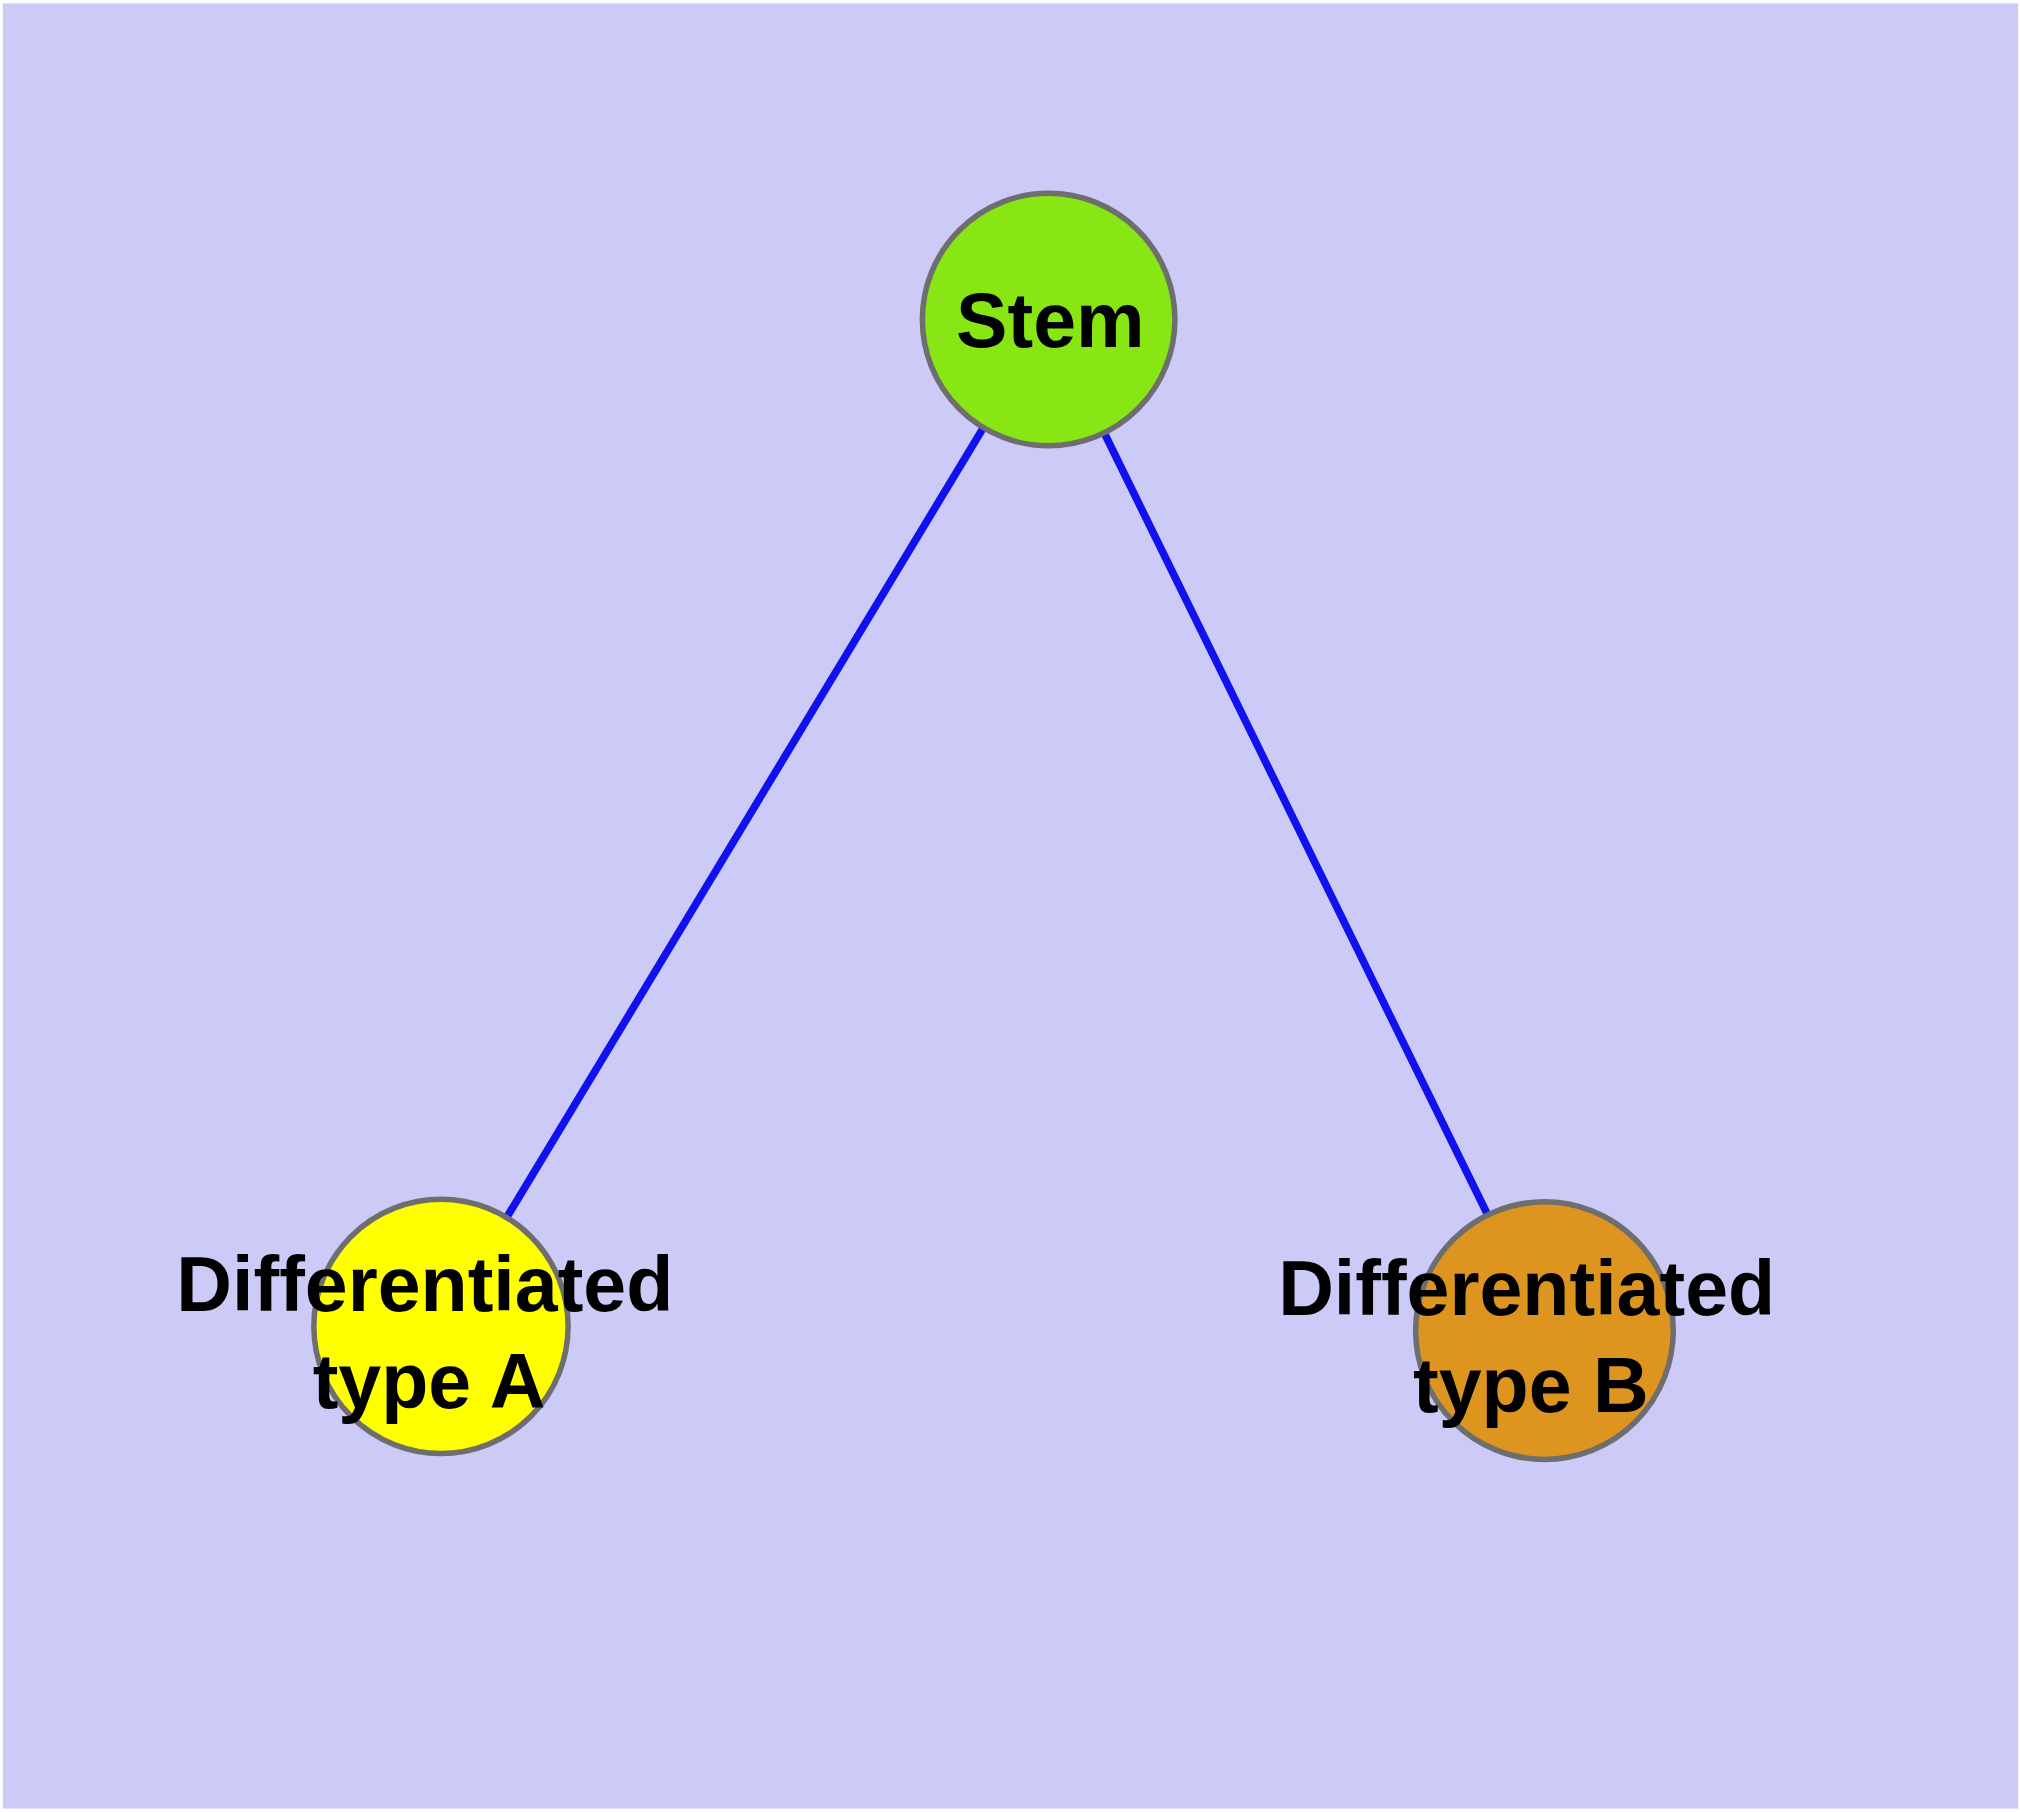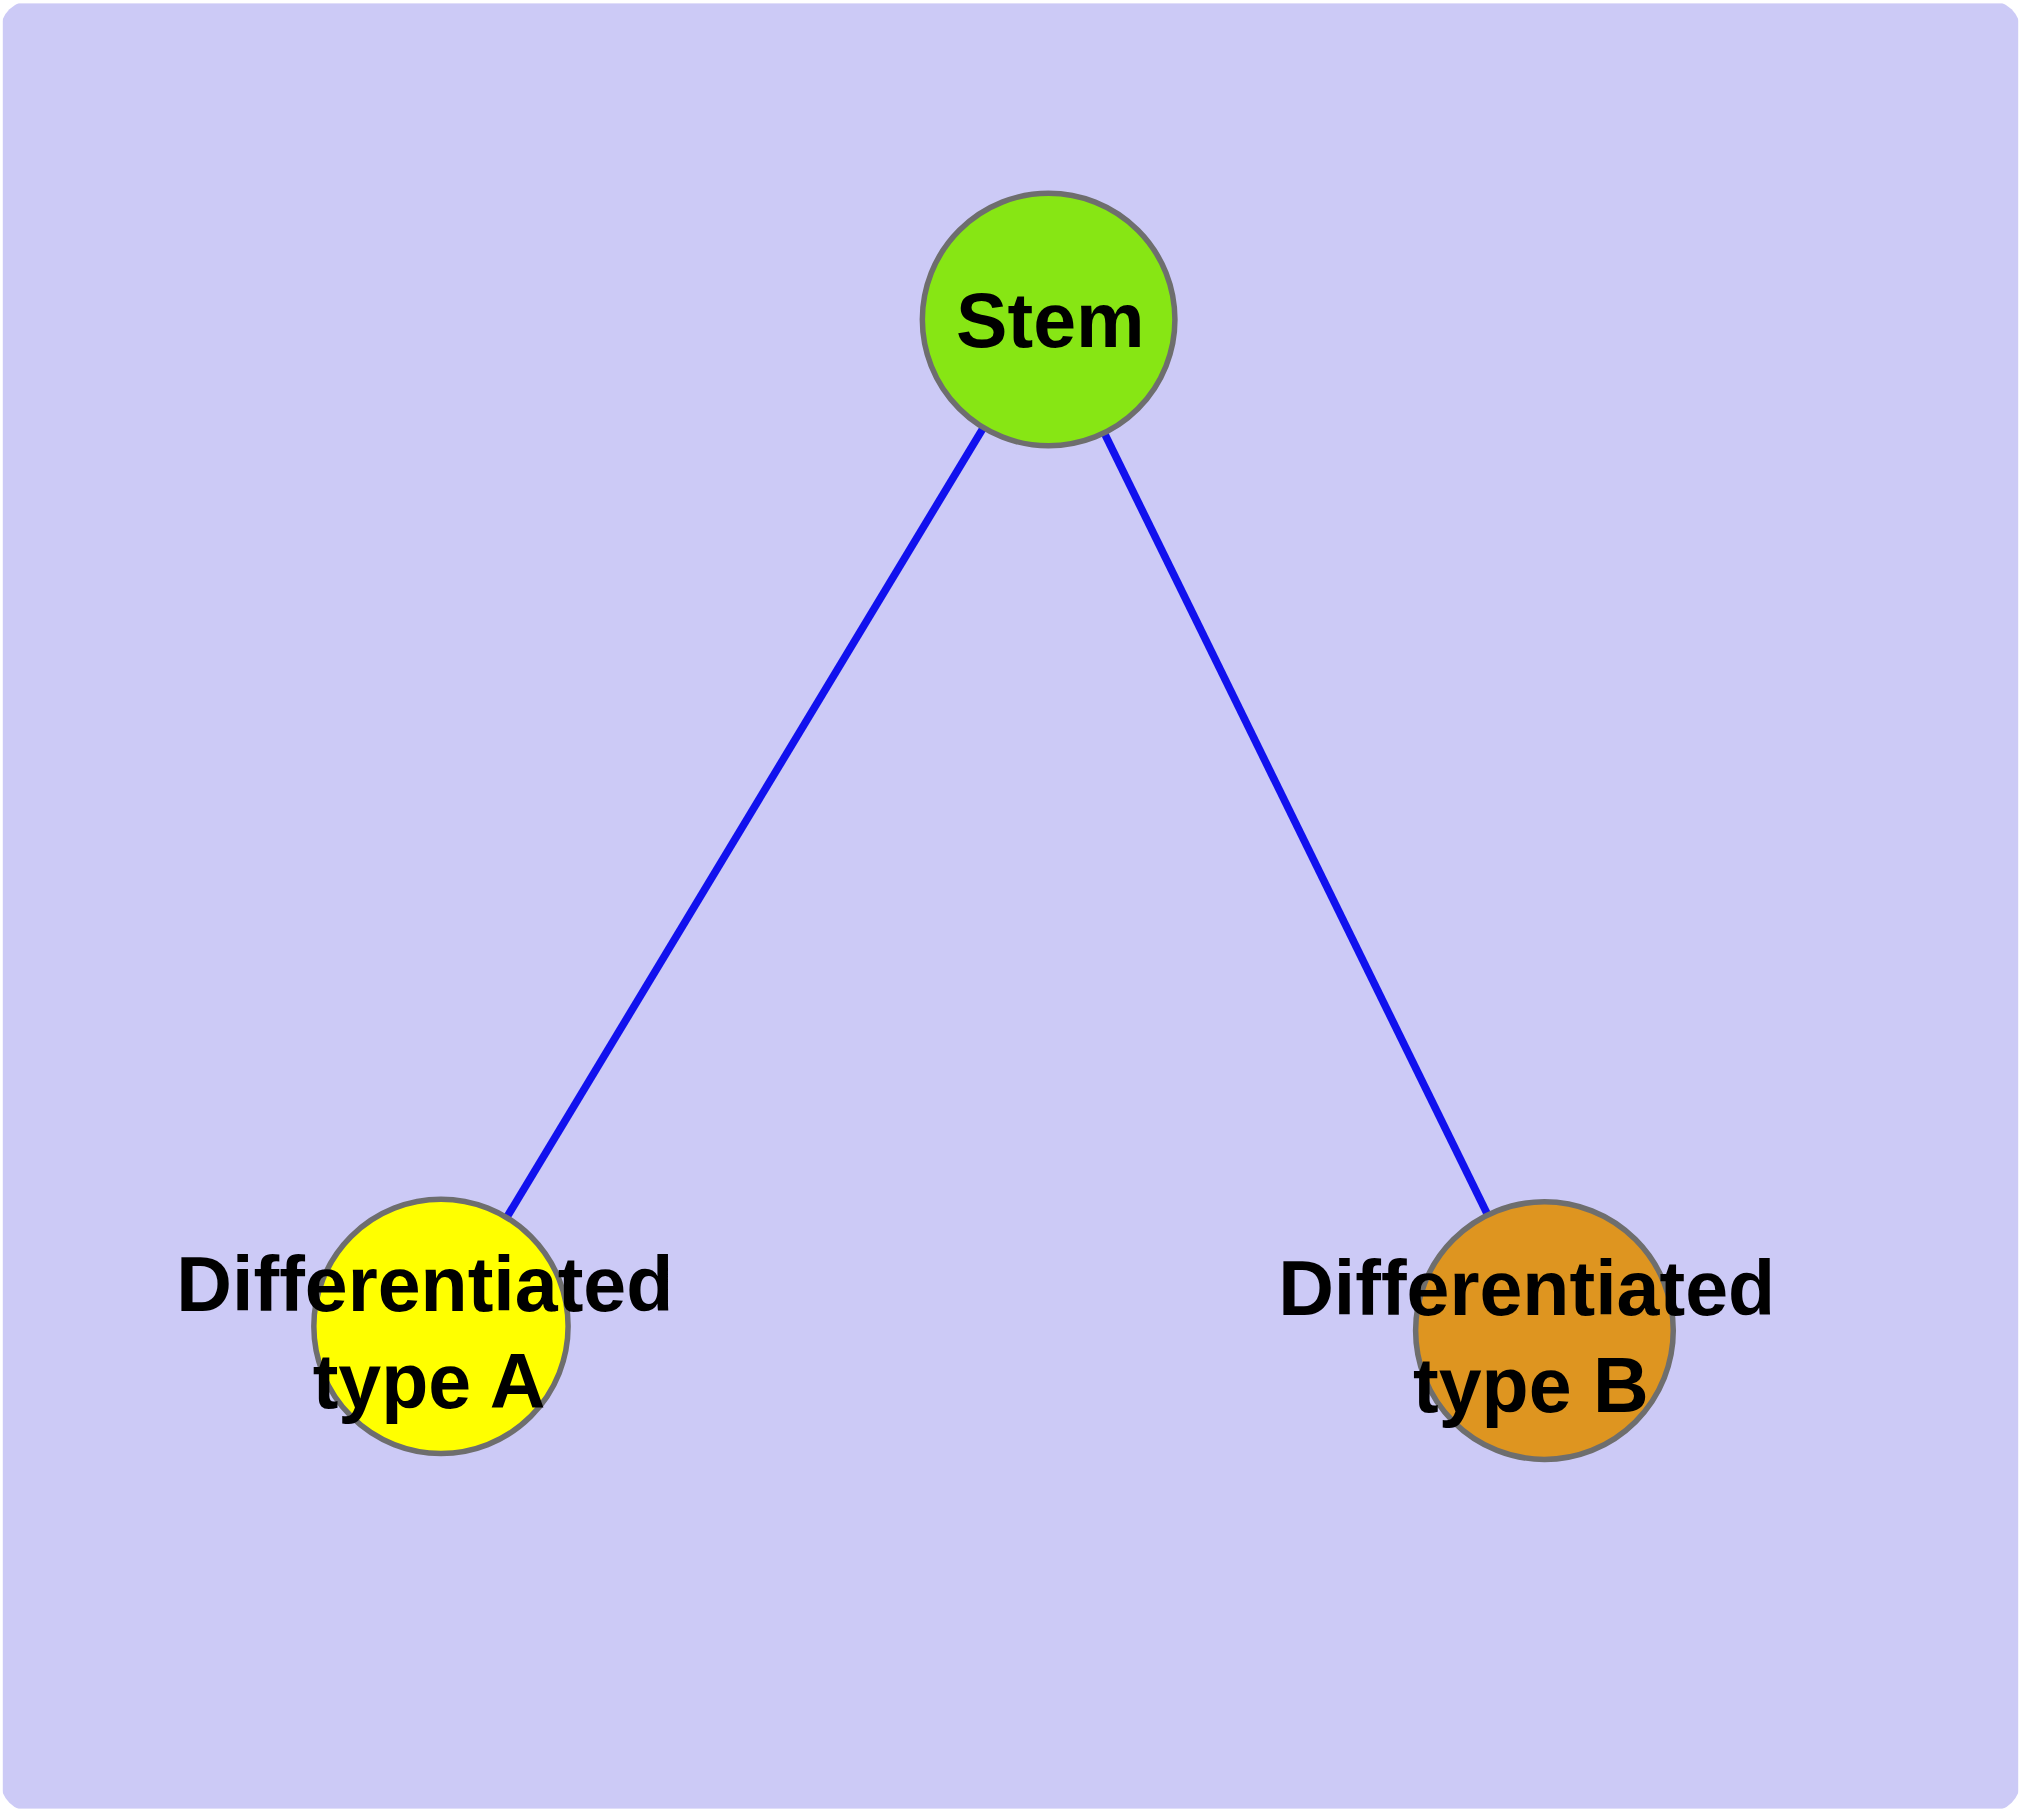--- a/index.html
+++ b/index.html
@@ -6,21 +6,20 @@
     margin: 0;
     padding: 0;
     background: #ffffff;
   }
   .plot-page {
     position: relative;
     width: 2021px;
     height: 1812px;
     background: #ffffff;
     overflow: hidden;
-    border-radius: 32px;
   }
   .graph-svg {
     display: block;
     width: 2021px;
     height: 1812px;
   }
   .node-label {
     font-family: "Liberation Sans", "DejaVu Sans", sans-serif;
     font-weight: bold;
     font-size: 91px;

